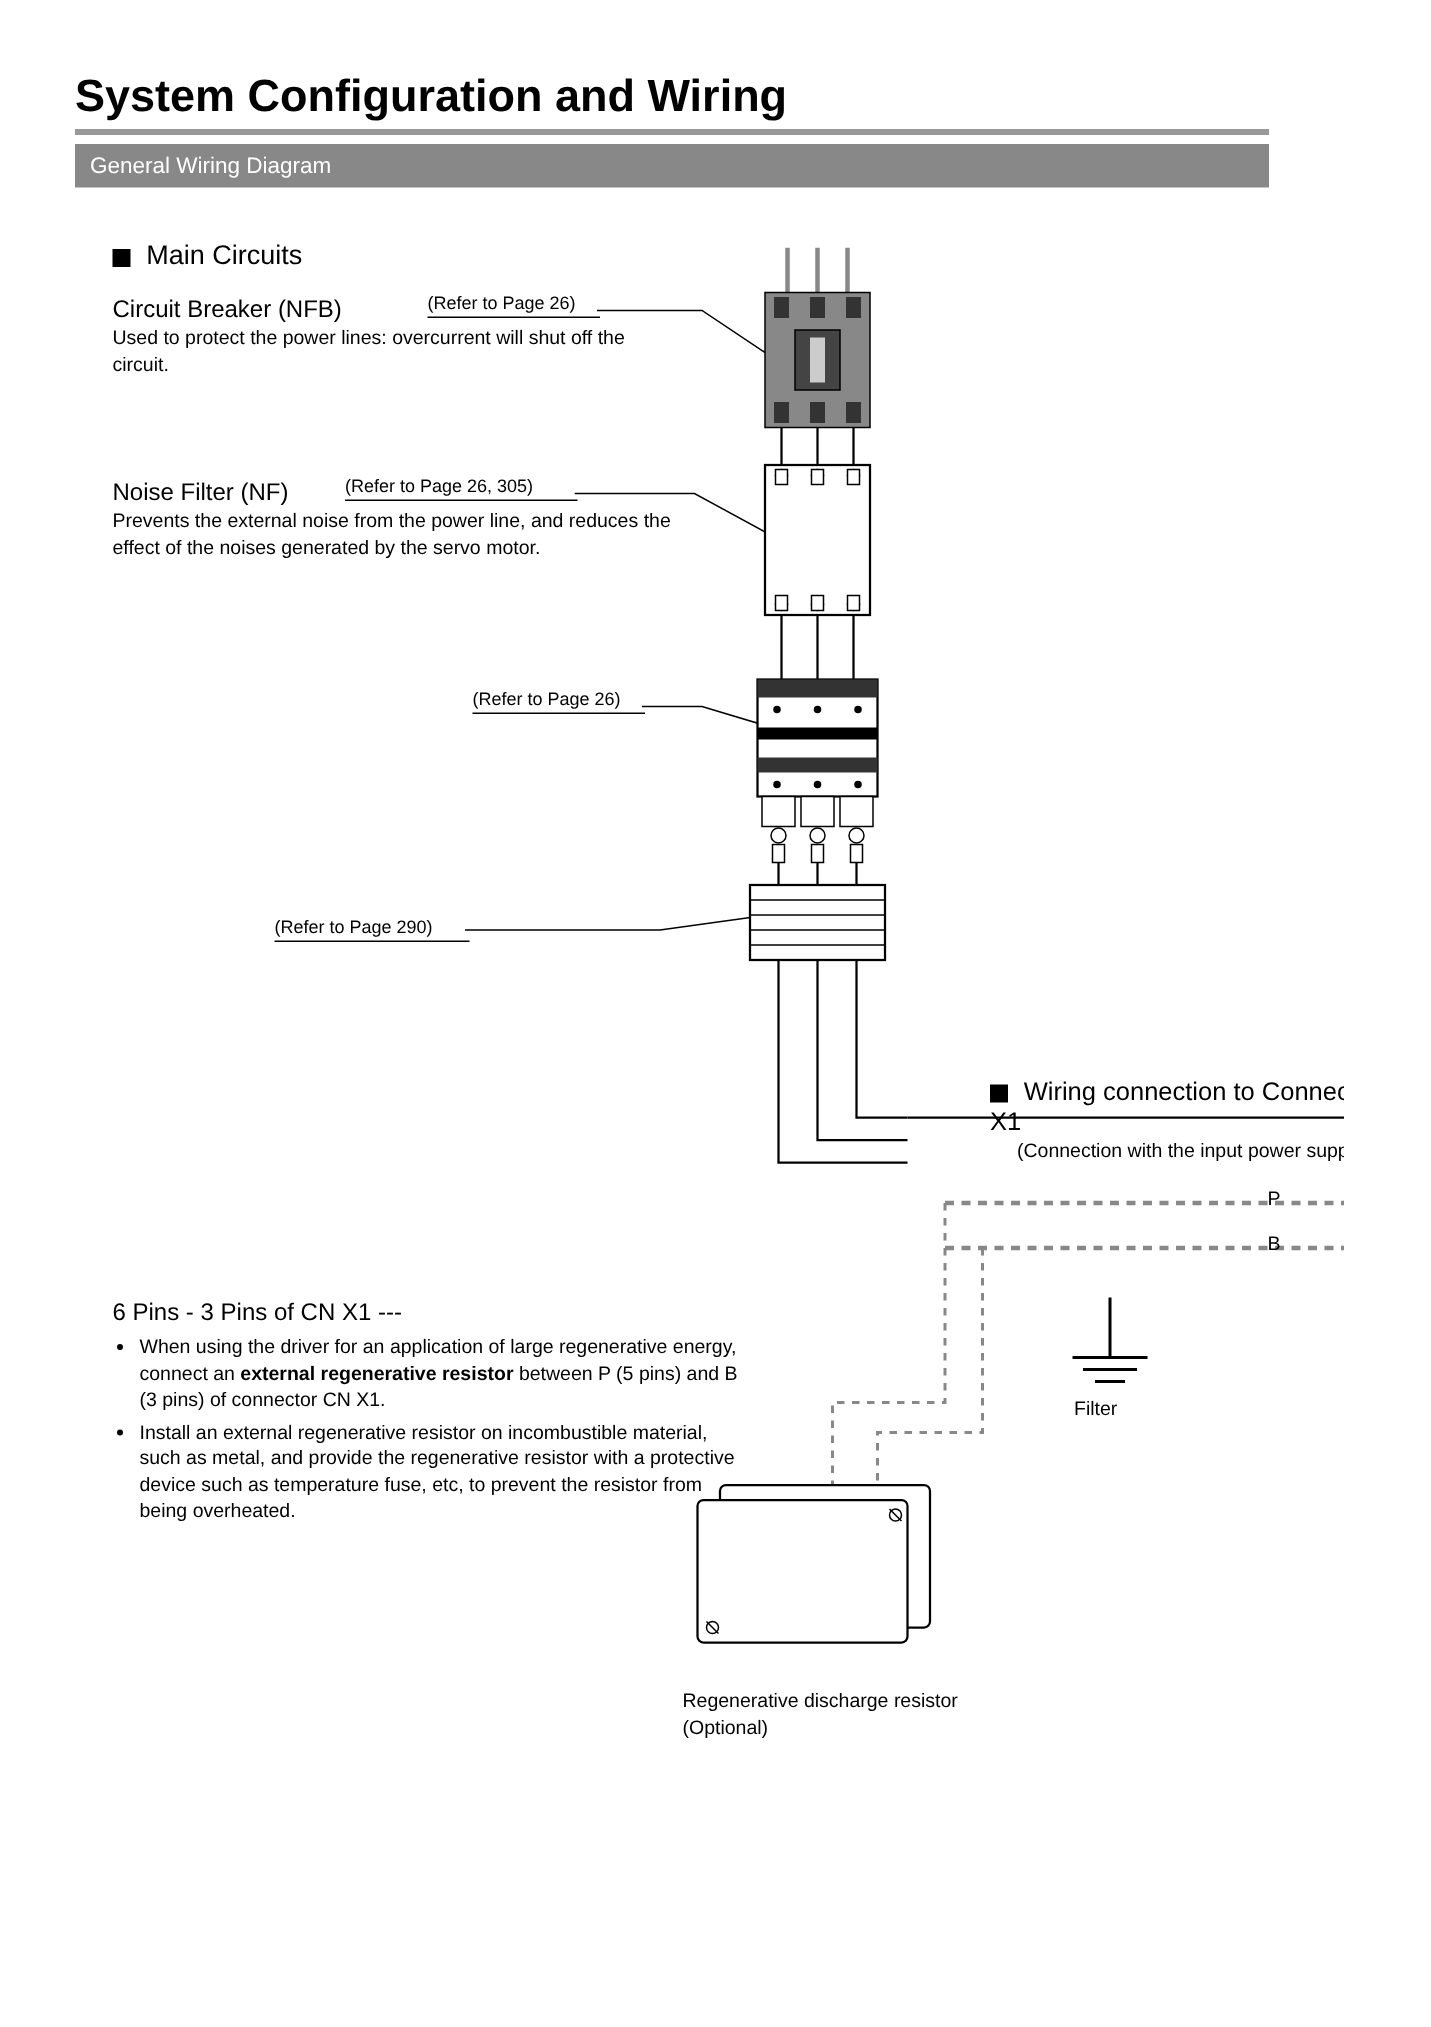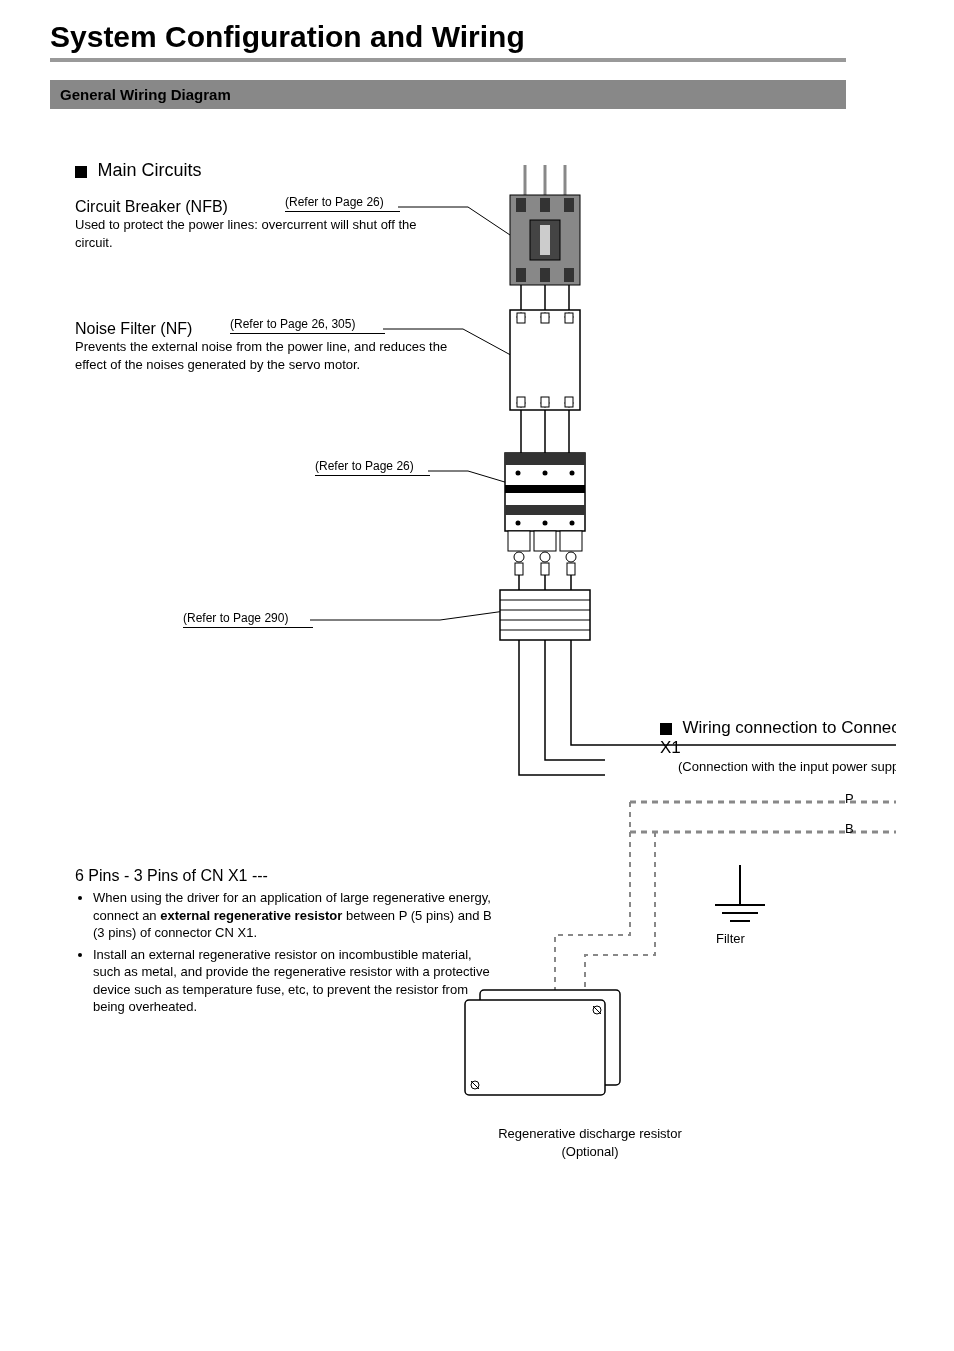--- a/index.html
+++ b/index.html
@@ -1,18 +1,18 @@
 <!DOCTYPE html>
 <html><head>
 <meta charset="utf-8">
 <style>
   html,body{margin:0;padding:0;font-family:Arial,Helvetica,sans-serif;color:#000;background:#fff}
-  .page{width:896px;height:1351px;position:relative;padding:20px 50px 0 50px;box-sizing:border-box;overflow:hidden}
+  .page{width:896px;height:1351px;position:relative;padding:48px 50px 0 50px;box-sizing:border-box;overflow:hidden}
   .title{font-size:30px;font-weight:bold;border-bottom:4px solid #999;padding-bottom:4px}
-  .subbar{background:#888;color:#000000;font-weight:bold;font-size:15px;padding:6px 10px;margin-top:18px}
+  .subbar{background:#888;color:#ffffff;font-weight:normal;font-size:15px;padding:6px 10px;margin-top:6px}
   .abs{position:absolute}
   .blk-sq{display:inline-block;width:12px;height:12px;background:#000;margin-right:6px;vertical-align:middle}
   .h2{font-size:18px;font-weight:normal}
   .h3{font-size:16px;font-weight:normal}
   .body{font-size:13px;line-height:1.35}
   .ref{font-size:12px}
   .rule{border-top:1px solid #000;margin-top:2px;margin-bottom:2px}
   ul.bul{margin:4px 0 0 0;padding-left:18px}
   ul.bul li{margin-bottom:4px}
   .pnum{position:absolute;bottom:18px;width:100%;text-align:right;font-size:12px;left:16px}
@@ -203,19 +203,19 @@
     <circle cx="137" cy="845" r="4" fill="#fff" stroke="#000"></circle>
       <line x1="133" y1="841" x2="141" y2="849" stroke="#000"></line>
     <circle cx="15" cy="920" r="4" fill="#fff" stroke="#000"></circle>
       <line x1="11" y1="916" x2="19" y2="924" stroke="#000"></line>
   </svg>
 
   <div class="abs body" style="left:845px;top:790px">P</div>
   <div class="abs body" style="left:845px;top:820px">B</div>
   <div class="abs body" style="left:716px;top:930px">Filter</div>
 
-  <div class="abs body" style="left:455px;top:1125px;width:270px;text-align:center">
+  <div class="abs body" style="left:455px;top:1125px;width:270px;">
     <div>Regenerative discharge resistor</div>
     <div>(Optional)</div>
   </div>
 
   <div class="pnum">24</div>
 </div>
 
 </body></html>

